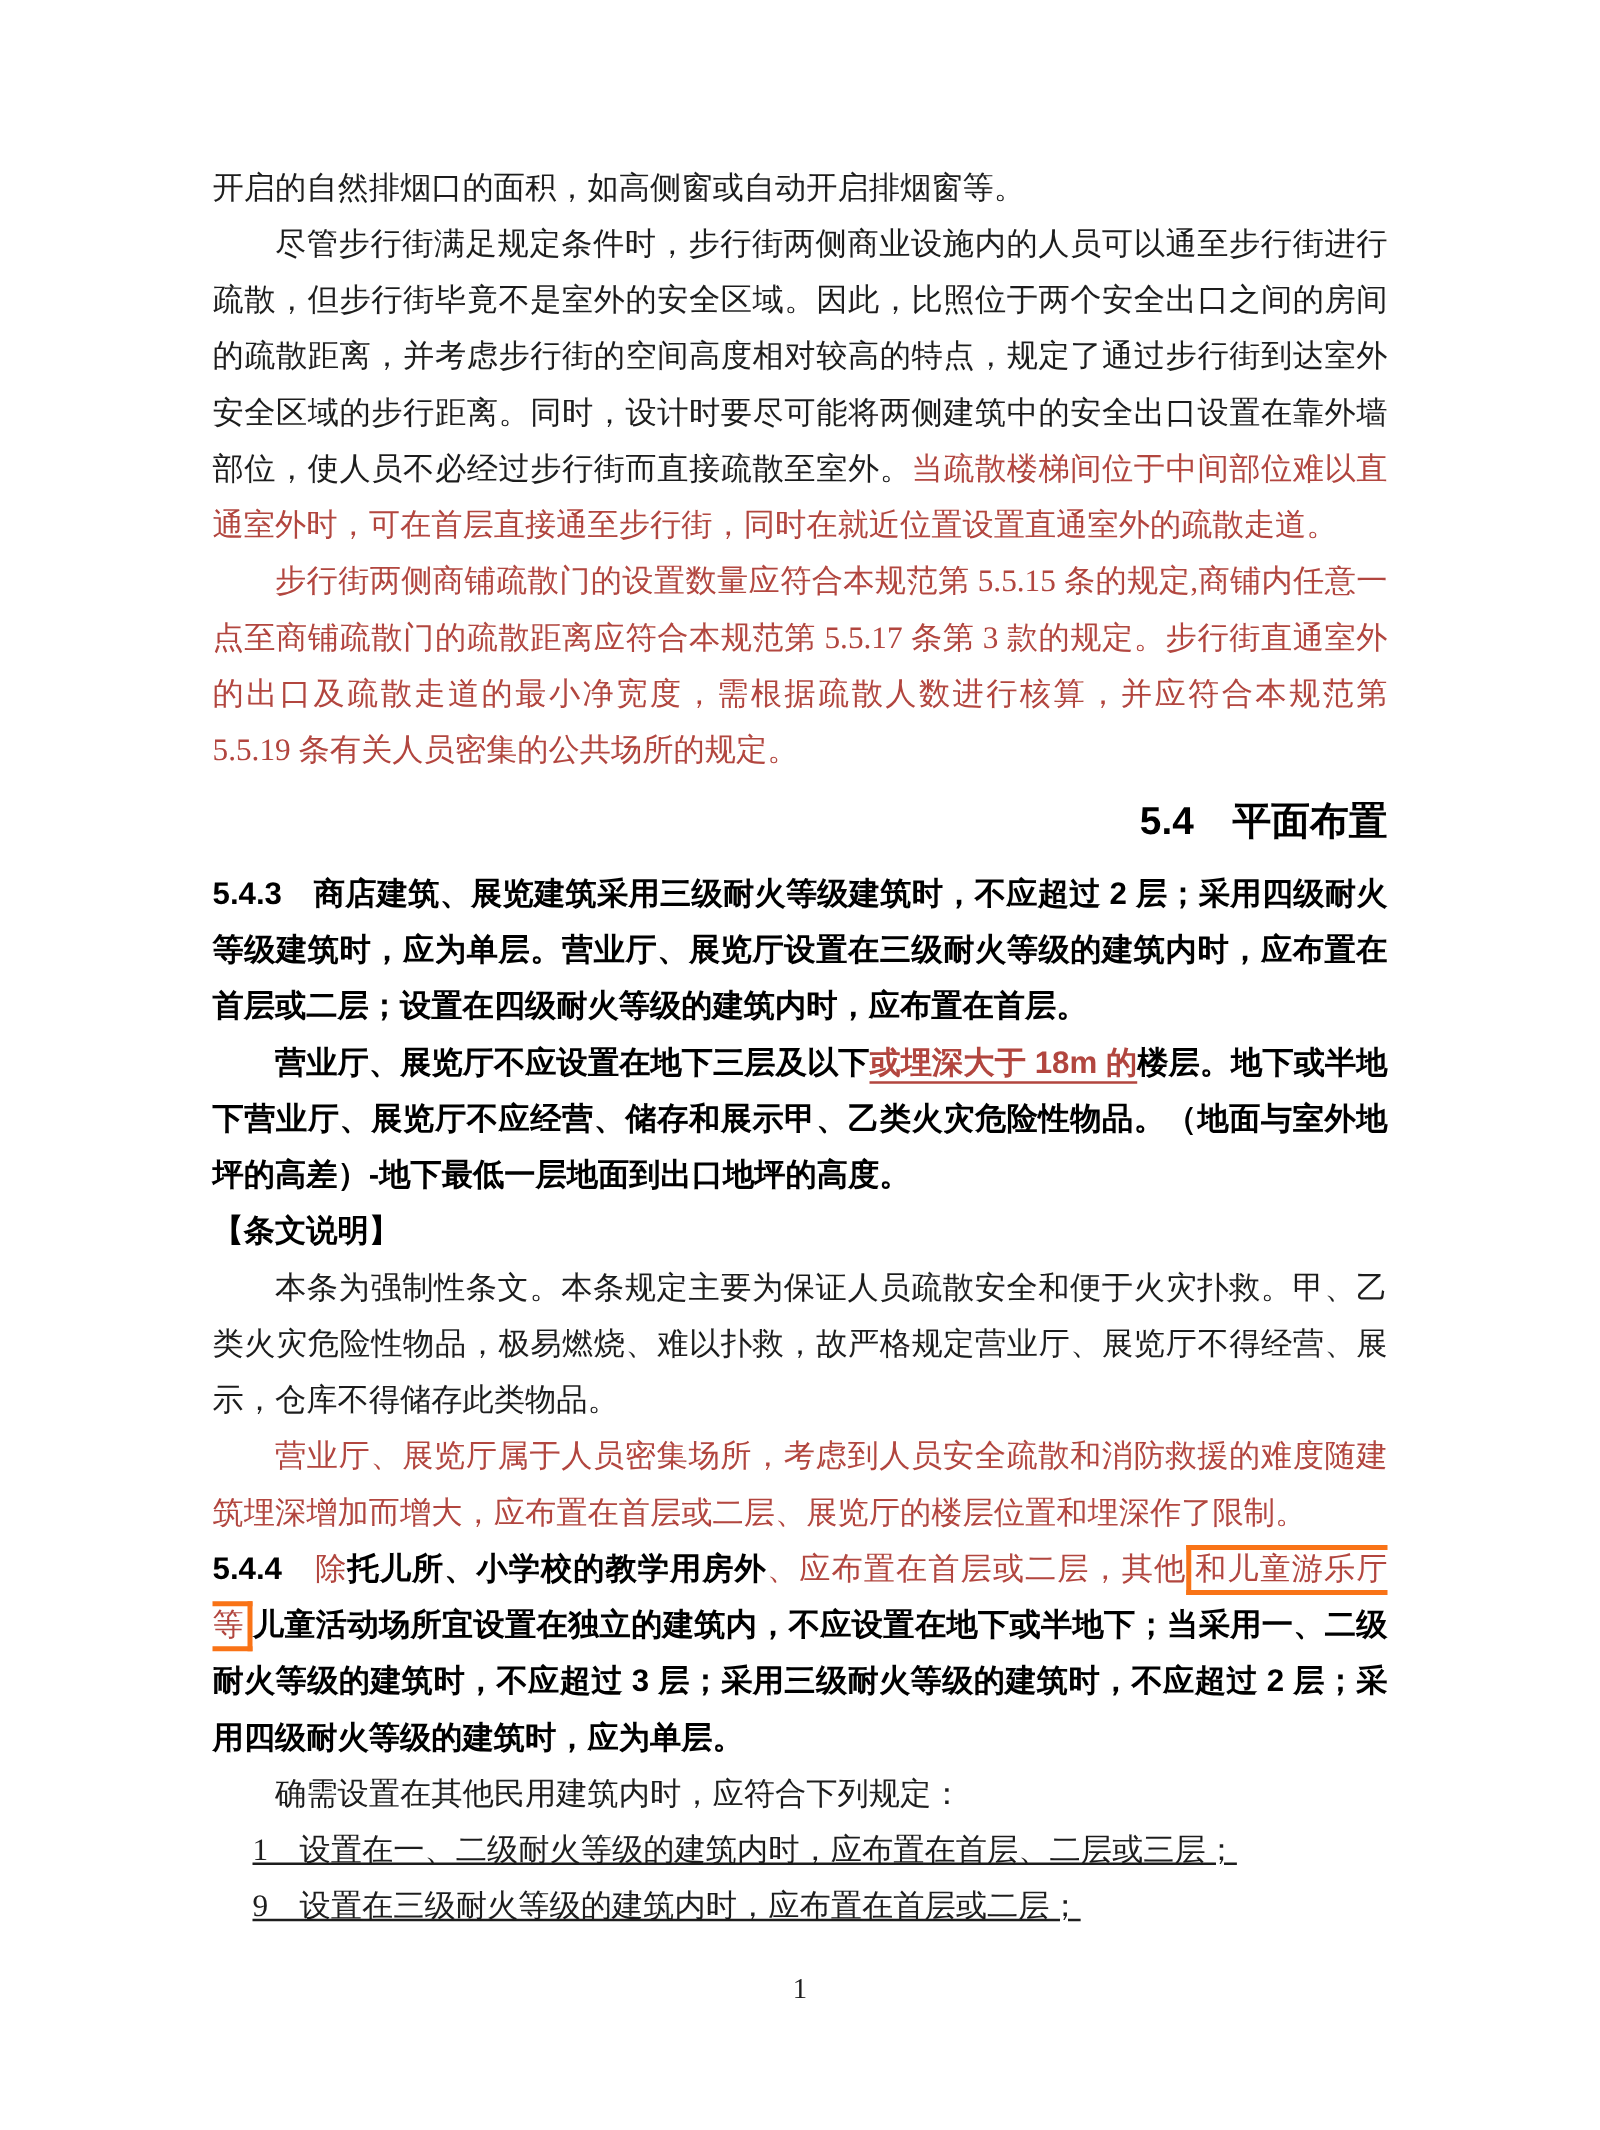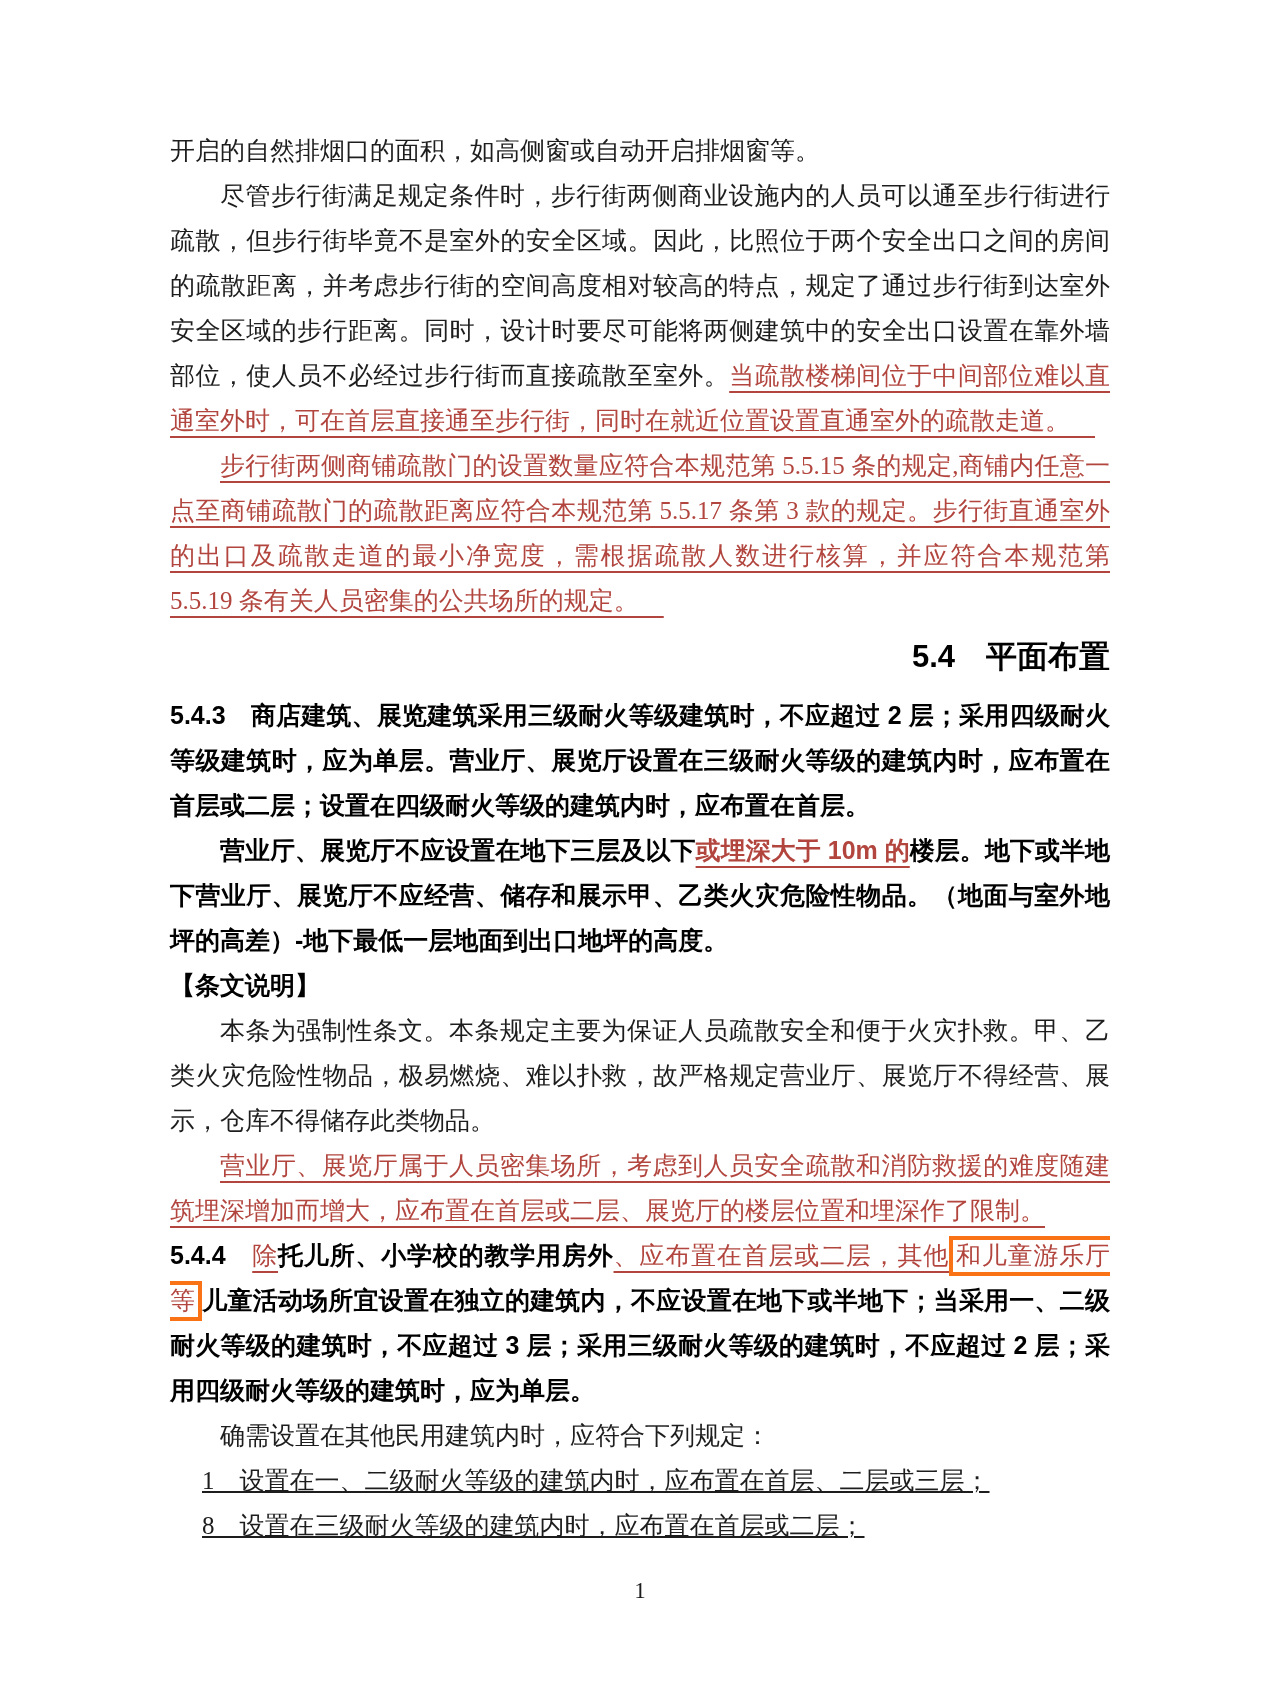--- a/index.html
+++ b/index.html
@@ -31,21 +31,20 @@
   .footer {
     margin-top:20px;
     text-align:center;
     font-size:23px;
     color:#1d1d1d;
   }
   
   .seg-normal { color:#1d1d1d; }
   .seg-red {
     color:#b2463f;
-    text-decoration:underline;
     text-decoration-thickness:1.5px;
     text-underline-offset:7px;
     text-decoration-color:#b2463f;
   }
   .seg-bold {
     color:#000000;
     font-family:"Liberation Sans","DejaVu Sans",sans-serif;
     font-weight:bold;
   }
   .seg-boldred {
@@ -71,31 +70,31 @@
   <p class="para"><span class="seg-normal">开启的自然排烟口的面积，如高侧窗或自动开启排烟窗等。</span></p>
 
   <p class="para indent"><span class="seg-normal">尽管步行街满足规定条件时，步行街两侧商业设施内的人员可以通至步行街进行疏散，但步行街毕竟不是室外的安全区域。因此，比照位于两个安全出口之间的房间的疏散距离，并考虑步行街的空间高度相对较高的特点，规定了通过步行街到达室外安全区域的步行距离。同时，设计时要尽可能将两侧建筑中的安全出口设置在靠外墙部位，使人员不必经过步行街而直接疏散至室外。</span><span class="seg-red">当疏散楼梯间位于中间部位难以直通室外时，可在首层直接通至步行街，同时在就近位置设置直通室外的疏散走道。　</span></p>
 
   <p class="para indent"><span class="seg-red">步行街两侧商铺疏散门的设置数量应符合本规范第 5.5.15 条的规定,商铺内任意一点至商铺疏散门的疏散距离应符合本规范第 5.5.17 条第 3 款的规定。步行街直通室外的出口及疏散走道的最小净宽度，需根据疏散人数进行核算，并应符合本规范第 5.5.19 条有关人员密集的公共场所的规定。　</span></p>
 
   <h2 class="heading">5.4　平面布置</h2>
 
   <p class="para"><span class="seg-bold">5.4.3　商店建筑、展览建筑采用三级耐火等级建筑时，不应超过 2 层；采用四级耐火等级建筑时，应为单层。营业厅、展览厅设置在三级耐火等级的建筑内时，应布置在首层或二层；设置在四级耐火等级的建筑内时，应布置在首层。</span></p>
 
-  <p class="para indent"><span class="seg-bold">营业厅、展览厅不应设置在地下三层及以下</span><span class="seg-boldred">或埋深大于 10m 的</span><span class="seg-bold">楼层。地下或半地下营业厅、展览厅不应经营、储存和展示甲、乙类火灾危险性物品。（地面与室外地坪的高差）-地下最低一层地面到出口地坪的高度。</span></p>
+  <p class="para indent"><span class="seg-bold">营业厅、展览厅不应设置在地下三层及以下</span><span class="seg-boldred">或埋深大于 18m 的</span><span class="seg-bold">楼层。地下或半地下营业厅、展览厅不应经营、储存和展示甲、乙类火灾危险性物品。（地面与室外地坪的高差）-地下最低一层地面到出口地坪的高度。</span></p>
 
   <p class="para"><span class="seg-bold">【条文说明】</span></p>
 
   <p class="para indent"><span class="seg-normal">本条为强制性条文。本条规定主要为保证人员疏散安全和便于火灾扑救。甲、乙类火灾危险性物品，极易燃烧、难以扑救，故严格规定营业厅、展览厅不得经营、展示，仓库不得储存此类物品。</span></p>
 
   <p class="para indent"><span class="seg-red">营业厅、展览厅属于人员密集场所，考虑到人员安全疏散和消防救援的难度随建筑埋深增加而增大，应布置在首层或二层、展览厅的楼层位置和埋深作了限制。</span></p>
 
   <p class="para"><span class="seg-bold">5.4.4　</span><span class="seg-red">除</span><span class="seg-bold">托儿所、小学校的教学用房外</span><span class="seg-red">、应布置在首层或二层，其他</span><span class="seg-boxed">和儿童游乐厅等</span><span class="seg-bold">儿童活动场所宜设置在独立的建筑内，不应设置在地下或半地下；当采用一、二级耐火等级的建筑时，不应超过 3 层；采用三级耐火等级的建筑时，不应超过 2 层；采用四级耐火等级的建筑时，应为单层。</span></p>
 
   <p class="para indent"><span class="seg-normal">确需设置在其他民用建筑内时，应符合下列规定：</span></p>
 
   <p class="list-item"><span class="seg-normal">1　设置在一、二级耐火等级的建筑内时，应布置在首层、二层或三层；</span></p>
 
-  <p class="list-item"><span class="seg-normal">8　设置在三级耐火等级的建筑内时，应布置在首层或二层；</span></p>
+  <p class="list-item"><span class="seg-normal">9　设置在三级耐火等级的建筑内时，应布置在首层或二层；</span></p>
 
   <div class="footer">1</div>
 
 </div>
 
 </body></html>

